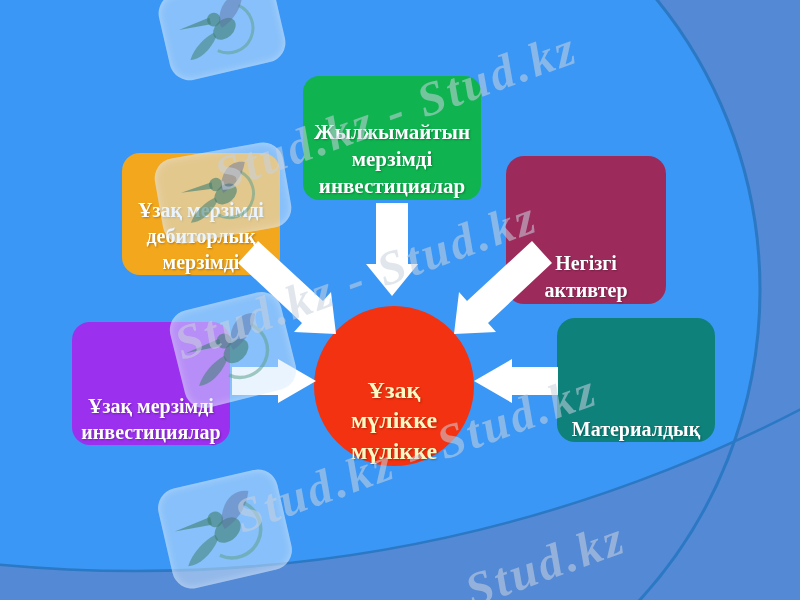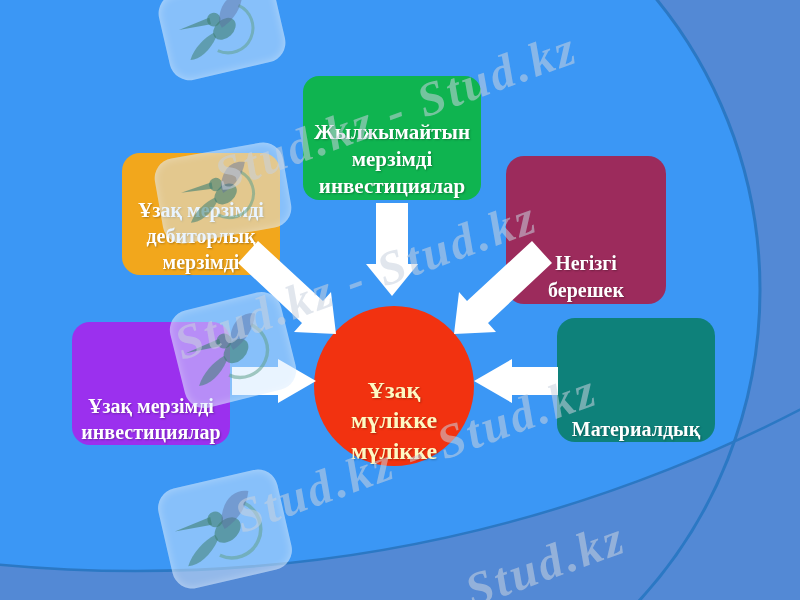--- a/index.html
+++ b/index.html
@@ -70,21 +70,21 @@
     <span class="ln">мерзімді</span>
   </div>
 
   <div class="node" id="node-purple">
     <span class="ln">Ұзақ мерзімді</span>
     <span class="ln">инвестициялар</span>
   </div>
 
   <div class="node" id="node-maroon">
     <span class="ln">Негізгі</span>
-    <span class="ln">берешек</span>
+    <span class="ln">активтер</span>
   </div>
 
   <div class="node" id="node-teal">
     <span class="ln">Материалдық</span>
   </div>
 
   <div class="node" id="node-center">
     <span class="ln">Ұзақ</span>
     <span class="ln">мүлікке</span>
     <span class="ln">мүлікке</span>

